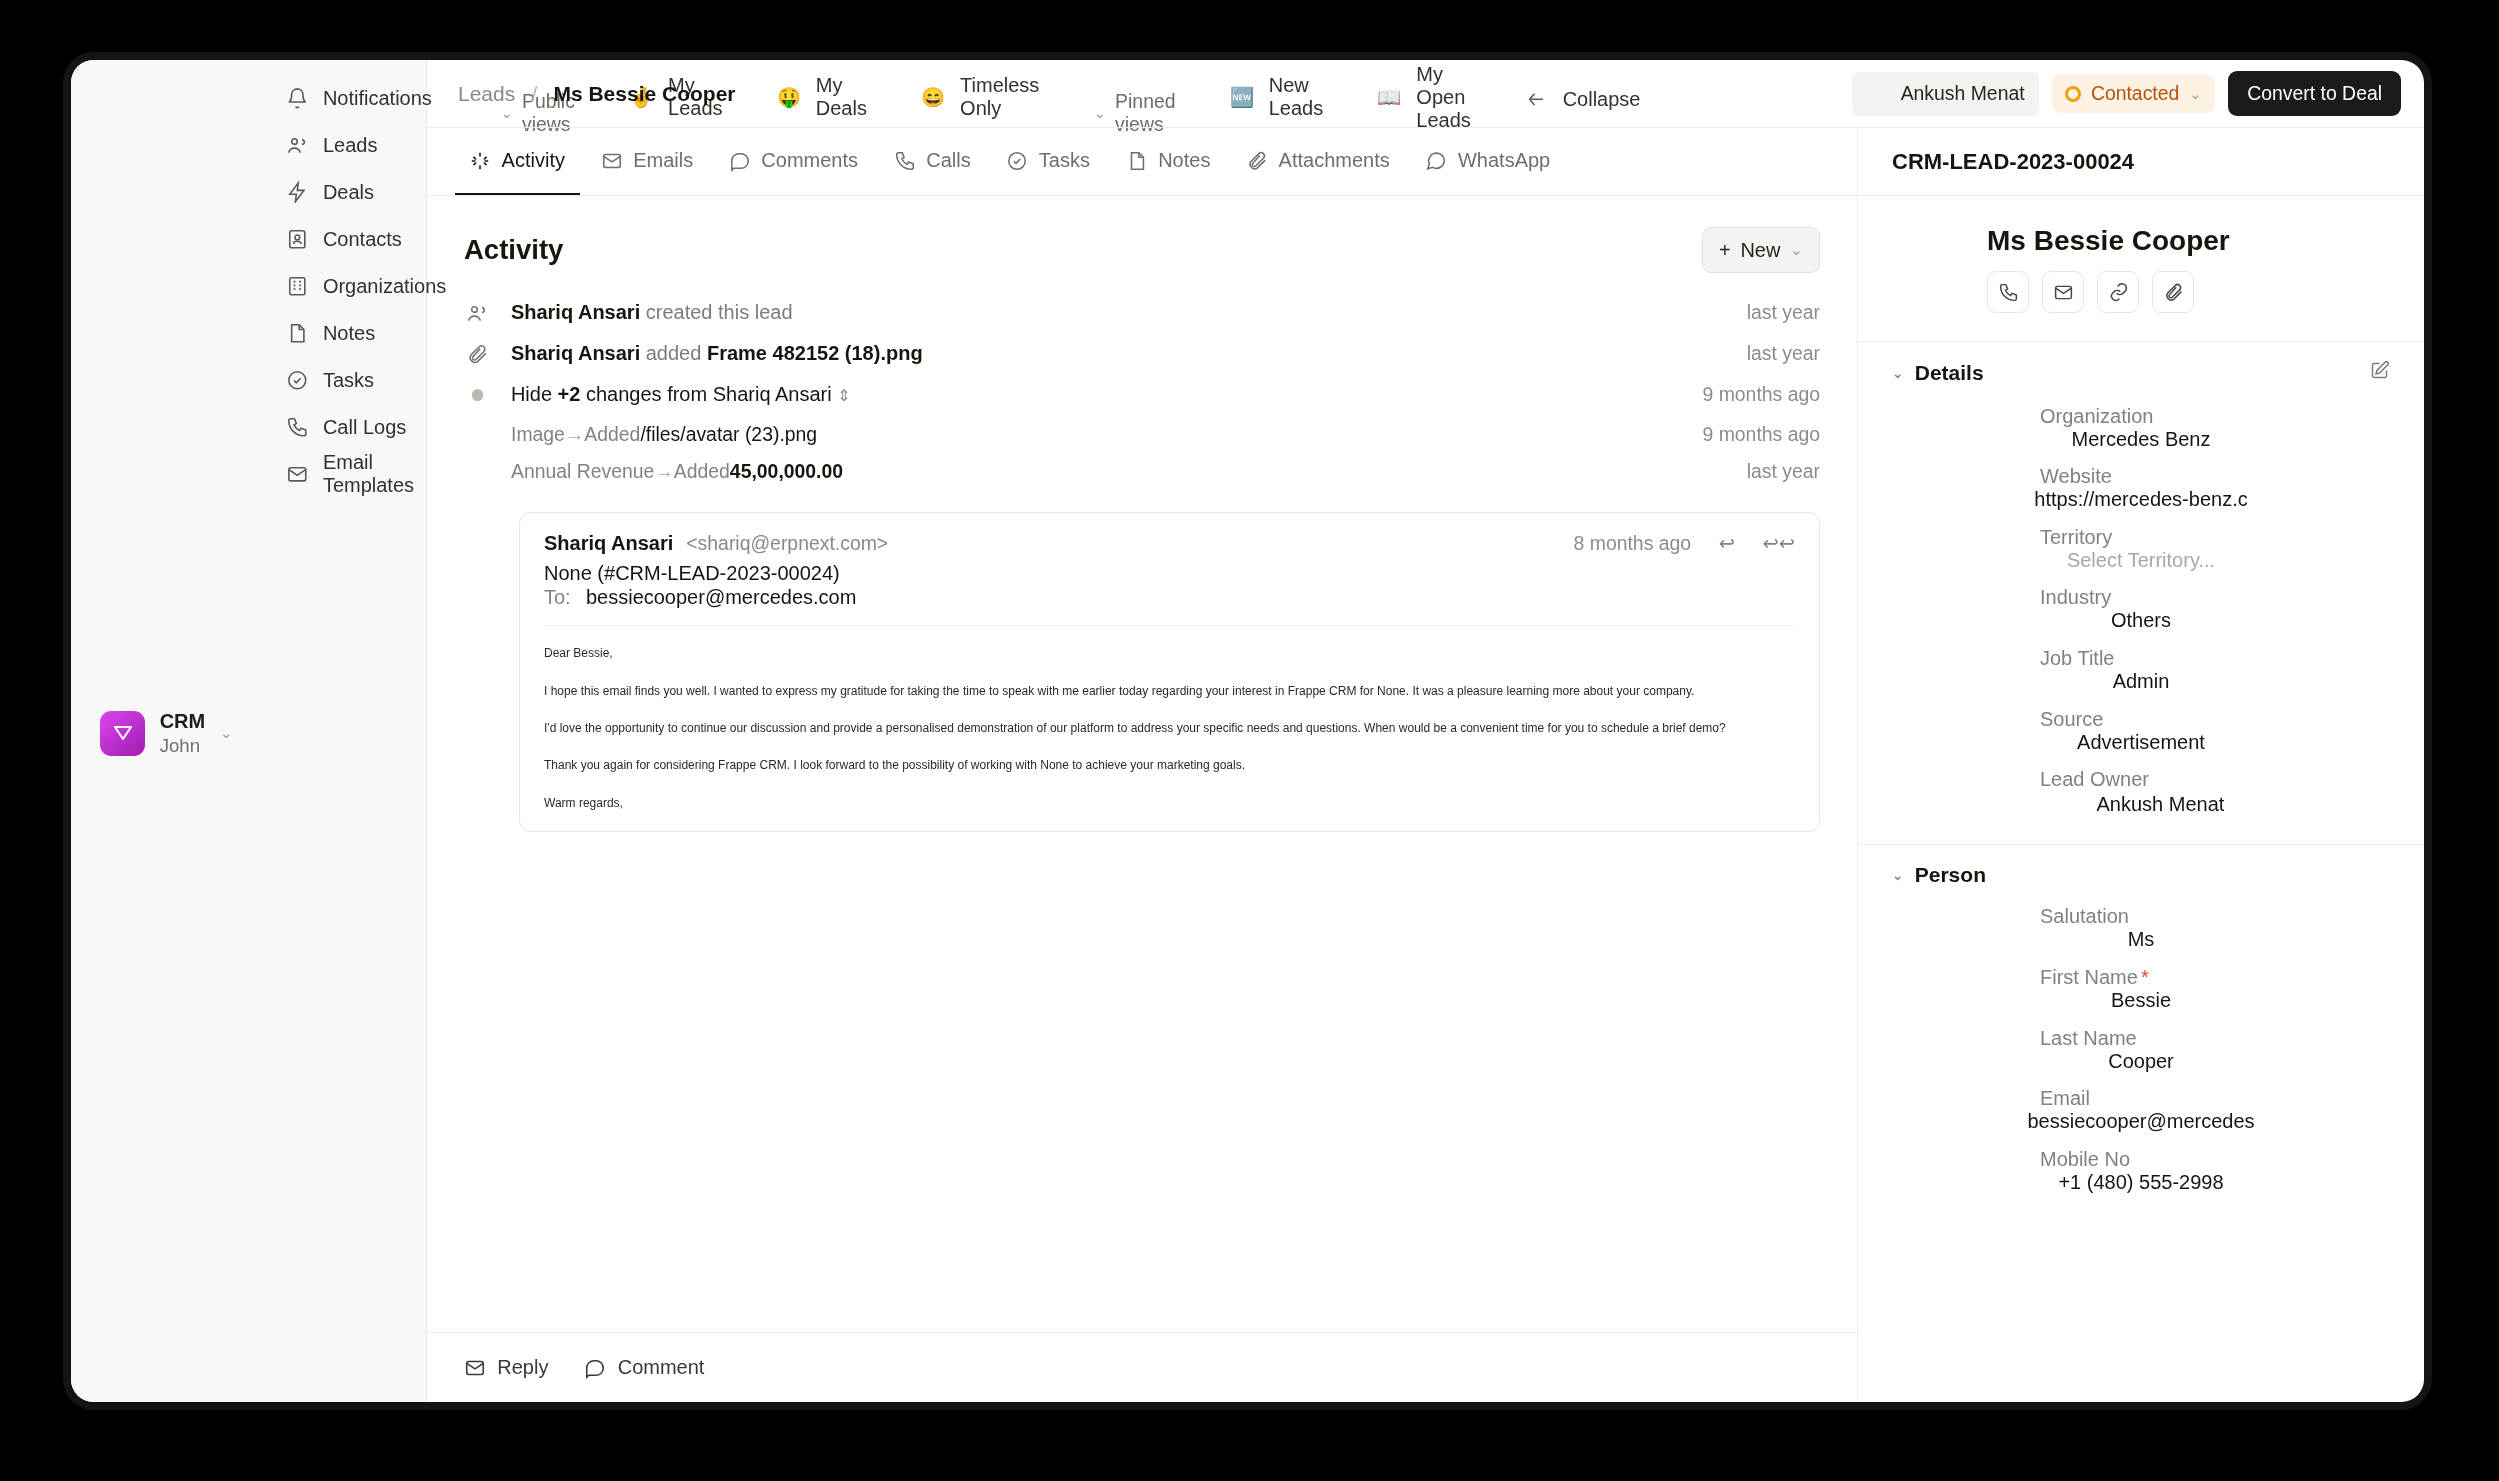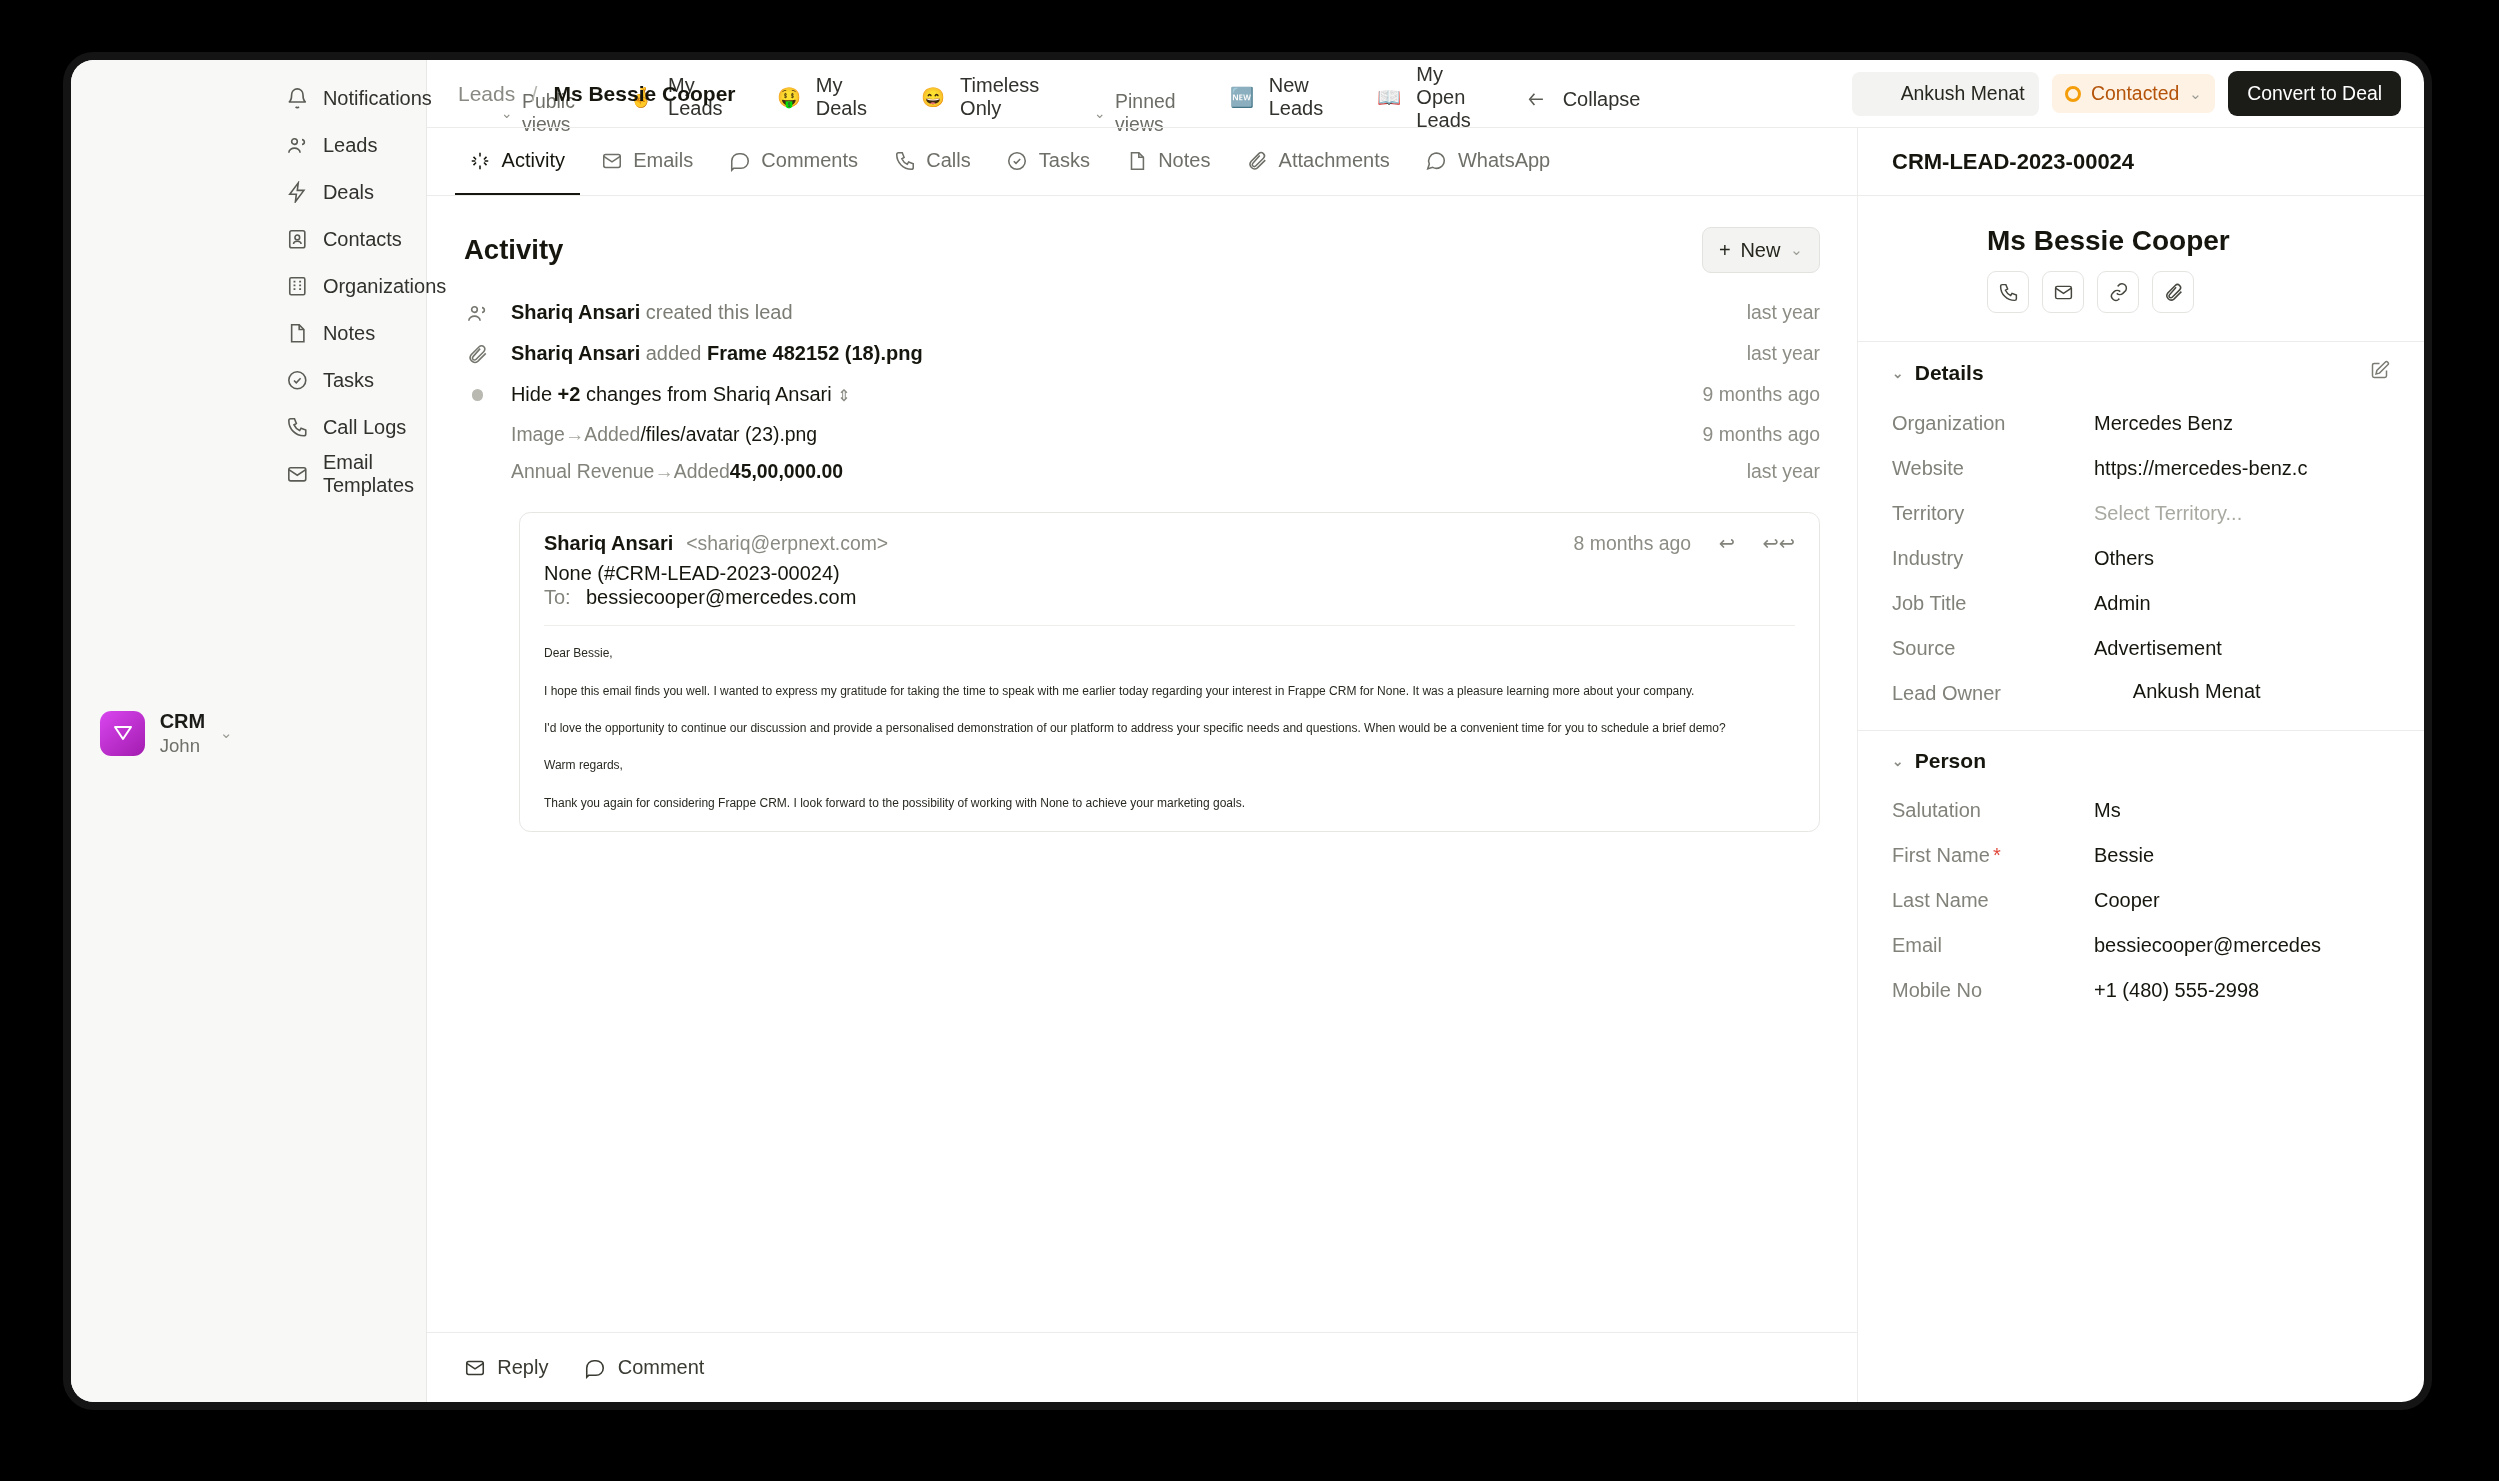--- a/index.html
+++ b/index.html
@@ -199,21 +199,21 @@
   .circ-btn svg { width: 21px; height: 21px; stroke: #46463f; fill: none; stroke-width: 1.7; }
 
   .sec-head {
     display: flex; align-items: center; gap: 11.3px;
     padding: 18px 34px 11.3px 34px; font-size: 21px; font-weight: 600; color: #16160f;
     cursor: pointer;
   }
   .sec-spacer { flex: 1; }
   .edit-ic { color: #7b7b74; }
   .field-row {
-    display: flex; align-items: flex-end; padding: 7.3px 34px; min-height: 45px;
+    display: flex; align-items: center; padding: 7.3px 34px; min-height: 45px; flex-direction: column;
   }
   .field-label { width: 202px; flex: 0 0 auto; font-size: 20px; color: #82827b; }
   .field-value { flex: 1; font-size: 20px; color: #16160f; white-space: nowrap; overflow: hidden; }
   .field-value.placeholder { color: #a9a9a2; }
   .field-value.with-av { display: flex; align-items: center; gap: 11.3px; }
   .req { color: #e0483b; margin-left: 3.2px; }
   .sec-divider { height: 0.8px; background: #ececea; margin: 18px 0 0 0; }
 
   
   .face { width: 100%; height: 100%; background: #cfd8dc; position: relative; }
@@ -539,22 +539,22 @@
               <div class="email-sub">None (#CRM-LEAD-2023-00024)</div>
               <div class="email-to">
                 <span class="lbl">To:</span>
                 <span>bessiecooper@mercedes.com</span>
               </div>
               <div class="divider"></div>
               <div class="email-body">
                 <p>Dear Bessie,</p>
                 <p>I hope this email finds you well. I wanted to express my gratitude for taking the time to speak with me earlier today regarding your interest in Frappe CRM for None. It was a pleasure learning more about your company.</p>
                 <p>I'd love the opportunity to continue our discussion and provide a personalised demonstration of our platform to address your specific needs and questions. When would be a convenient time for you to schedule a brief demo?</p>
+                <p>Thank you again for considering Frappe CRM. I look forward to the possibility of working with None to achieve your marketing goals.</p>
                 <p>Warm regards,</p>
-                <p>Thank you again for considering Frappe CRM. I look forward to the possibility of working with None to achieve your marketing goals.</p>
               </div>
             </div>
           </div>
 
           <div class="fade-mask"></div>
         </div>
 
         <div class="bottombar">
           <div class="bb-item">
             <svg viewBox="0 0 24 24">

